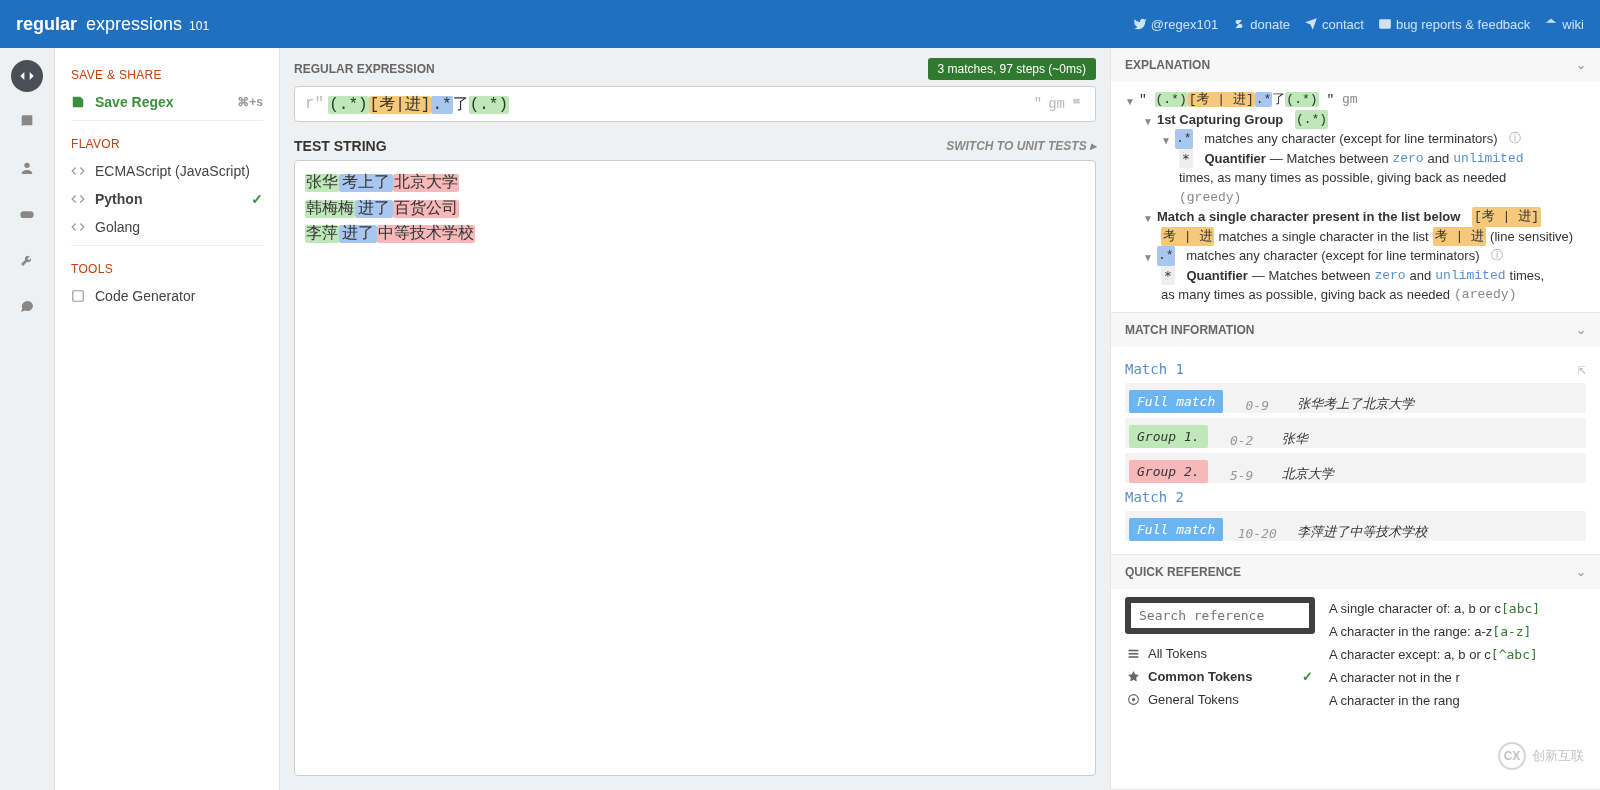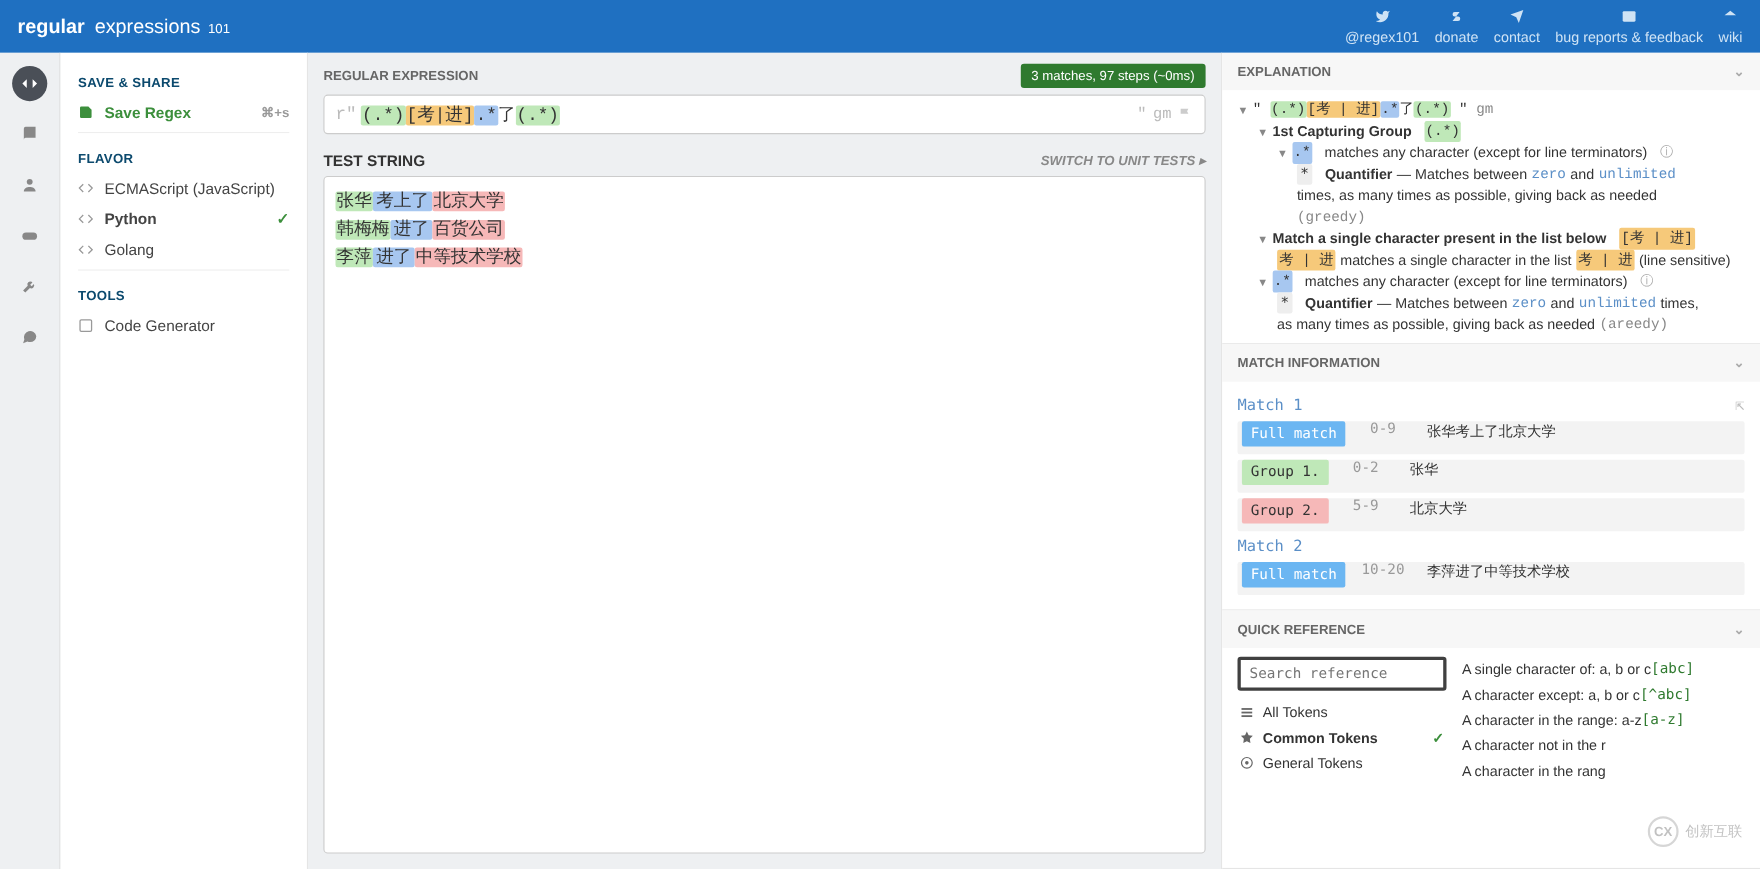--- a/index.html
+++ b/index.html
@@ -5,32 +5,32 @@
 * { box-sizing: border-box; margin: 0; padding: 0; }
 body { font-family: -apple-system, BlinkMacSystemFont, "Segoe UI", Arial, sans-serif; font-size: 14px; color: #333; background: #f5f5f5; width: 1600px; height: 790px; overflow: hidden; }
 .mono { font-family: "Consolas", "Monaco", "Courier New", monospace; }
 
 
 .topbar { height: 48px; background: #1f70c1; color: #fff; display: flex; align-items: center; padding: 0 16px; justify-content: space-between; }
 .logo { font-size: 18px; font-weight: 300; }
 .logo .bold { font-weight: 600; }
 .logo .sub { font-size: 12px; margin-left: 2px; }
 .topnav { display: flex; gap: 14px; align-items: center; font-size: 13px; }
-.topnav a { color: #cfe3f5; display: flex; align-items: center; gap: 4px; text-decoration: none; cursor: pointer; flex-direction: column; }
+.topnav a { color: #cfe3f5; display: flex; align-items: flex-start; gap: 4px; text-decoration: none; cursor: pointer; }
 .topnav svg { width: 14px; height: 14px; fill: currentColor; }
 
 
 .page { display: flex; height: calc(790px - 48px); }
 .rail { width: 55px; background: #eef0f2; border-right: 1px solid #ddd; display: flex; flex-direction: column; align-items: center; padding-top: 12px; gap: 14px; }
 .rail .icon { width: 32px; height: 32px; border-radius: 50%; display: flex; align-items: center; justify-content: center; color: #888; cursor: pointer; }
 .rail .icon.active { background: #4a4f57; color: #fff; }
 .rail svg { width: 16px; height: 16px; fill: currentColor; }
 
 .sidebar { width: 225px; background: #fff; border-right: 1px solid #e5e5e5; padding: 12px 0; }
-.sidebar h4 { font-size: 12px; font-weight: 700; color: #0c4a6e; padding: 8px 16px 6px; letter-spacing: 0.3px; }
+.sidebar h4 { font-size: 12px; font-weight: 400; color: #c2410c; padding: 8px 16px 6px; letter-spacing: 0.3px; }
 .sidebar .item { display: flex; align-items: center; gap: 10px; padding: 6px 16px; font-size: 14px; color: #444; cursor: pointer; position: relative; }
 .sidebar .item.hero { color: #3c8f3c; font-weight: 600; }
 .sidebar .item .kbd { margin-left: auto; font-size: 12px; color: #999; }
 .sidebar .item.sel { font-weight: 700; }
 .sidebar .item .check { margin-left: auto; color: #3c8f3c; font-weight: 700; }
 .sidebar svg { width: 14px; height: 14px; fill: #999; }
 .sidebar hr { border: none; border-top: 1px solid #eee; margin: 4px 16px 8px; }
 
 .main { flex: 1; background: #eef0f2; display: flex; flex-direction: column; overflow: hidden; }
 .mhead { display: flex; align-items: center; justify-content: space-between; padding: 10px 14px 6px; }
@@ -64,31 +64,31 @@
 .expl .indent1 { margin-left: 18px; }
 .expl .indent2 { margin-left: 36px; }
 .expl .indent3 { margin-left: 54px; }
 .kw { color: #5b8fc7; }
 .tok { background: #eee; border-radius: 2px; padding: 0 3px; font-family: monospace; }
 .help { color: #aaa; font-size: 12px; }
 
 .matchlist { padding: 8px 14px; font-size: 13px; max-height: 225px; overflow: hidden; }
 .matchlabel { color: #5b8fc7; font-family: monospace; margin: 6px 0; font-size: 14px; display: flex; align-items: center; }
 .matchlabel .ext { margin-left: auto; color: #bbb; cursor: pointer; }
-.mrow { display: flex; align-items: flex-start; background: #f3f3f3; border-radius: 2px; margin-bottom: 5px; height: 30px; }
+.mrow { display: flex; align-items: flex-end; background: #f3f3f3; border-radius: 2px; margin-bottom: 5px; height: 30px; font-style: italic; }
 .mrow .tag { font-family: monospace; font-size: 13px; padding: 4px 8px; border-radius: 2px; margin: 0 4px; }
 .mrow .range { font-family: monospace; color: #999; width: 60px; text-align: center; font-size: 13px; }
 .mrow .val { padding-left: 10px; }
 .tag-full { background: #6bb6f2; color: #fff; }
 .tag-g1 { background: #bfe8b8; }
 .tag-g2 { background: #f6b8b8; }
 
 .qr { padding: 8px 14px; display: flex; gap: 14px; font-size: 13px; }
 .qrleft { width: 190px; }
-.qrsearch { width: 100%; border: 3px solid #404040; border-radius: 3px; padding: 5px 8px; font-family: monospace; font-size: 13px; margin-bottom: 8px; }
+.qrsearch { width: 100%; border: 6px solid #404040; border-radius: 3px; padding: 5px 8px; font-family: monospace; font-size: 13px; margin-bottom: 8px; }
 .qritem { display: flex; align-items: center; gap: 8px; padding: 4px 2px; cursor: pointer; }
 .qritem.sel { font-weight: 700; }
 .qritem .chk { margin-left: auto; color: #3c8f3c; }
 .qritem svg { width: 13px; height: 13px; fill: #666; }
 .qrright { flex: 1; font-size: 13px; }
 .qrrow { display: flex; justify-content: flex-start; padding: 4px 0; }
 .qrrow .code { font-family: monospace; color: #2f7a2f; }
 
 .watermark { position: absolute; right: 16px; bottom: 20px; display: flex; align-items: center; gap: 6px; color: #999; font-size: 13px; opacity: 0.6; pointer-events: none; }
 .watermark .circ { width: 28px; height: 28px; border: 2px solid #bbb; border-radius: 50%; display: flex; align-items: center; justify-content: center; font-weight: 700; color: #999; font-size: 12px; }
@@ -340,26 +340,26 @@
                 <span>General Tokens</span>
               </div>
             </div>
         </div>
         <div class="qrright" id="qrtokens">
             <div class="qrrow">
               <span>A single character of: a, b or c</span>
               <span class="code">[abc]</span>
             </div>
             <div class="qrrow">
+              <span>A character in the range: a-z</span>
+              <span class="code">[a-z]</span>
+            </div>
+            <div class="qrrow">
               <span>A character except: a, b or c</span>
               <span class="code">[^abc]</span>
-            </div>
-            <div class="qrrow">
-              <span>A character in the range: a-z</span>
-              <span class="code">[a-z]</span>
             </div>
             <div class="qrrow">
               <span>A character not in the r</span>
               <span class="code"></span>
             </div>
             <div class="qrrow">
               <span>A character in the rang</span>
               <span class="code"></span>
             </div>
           </div>

